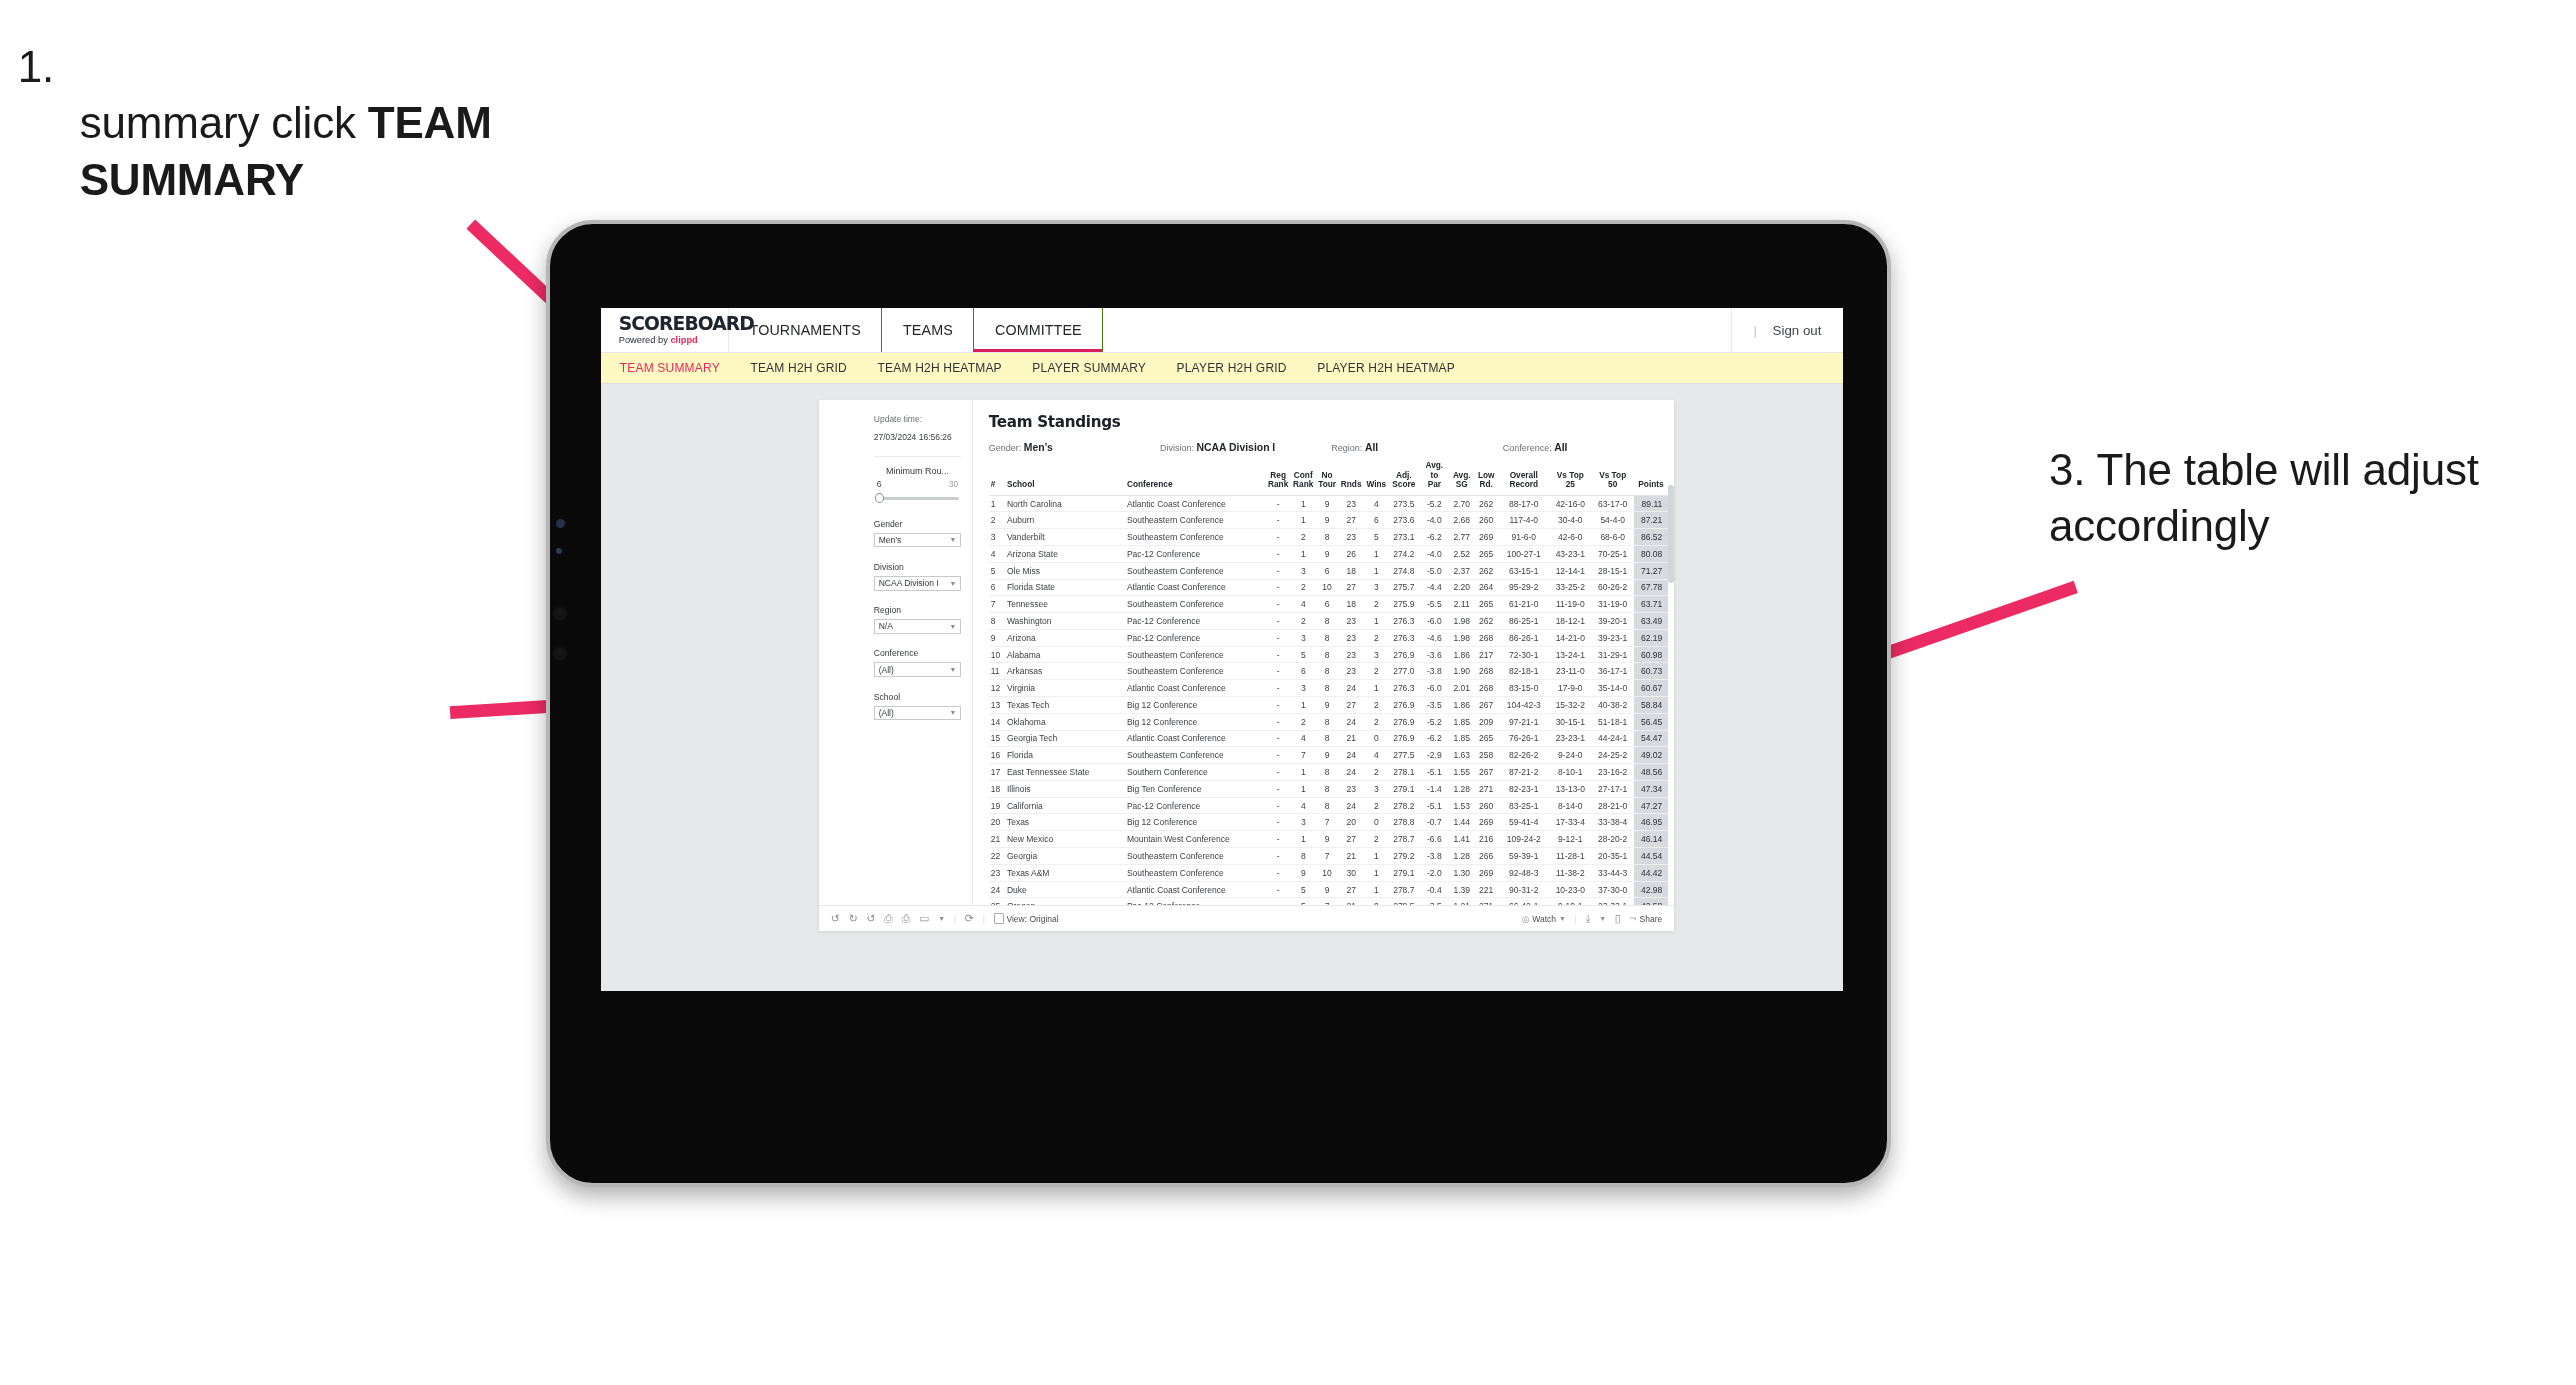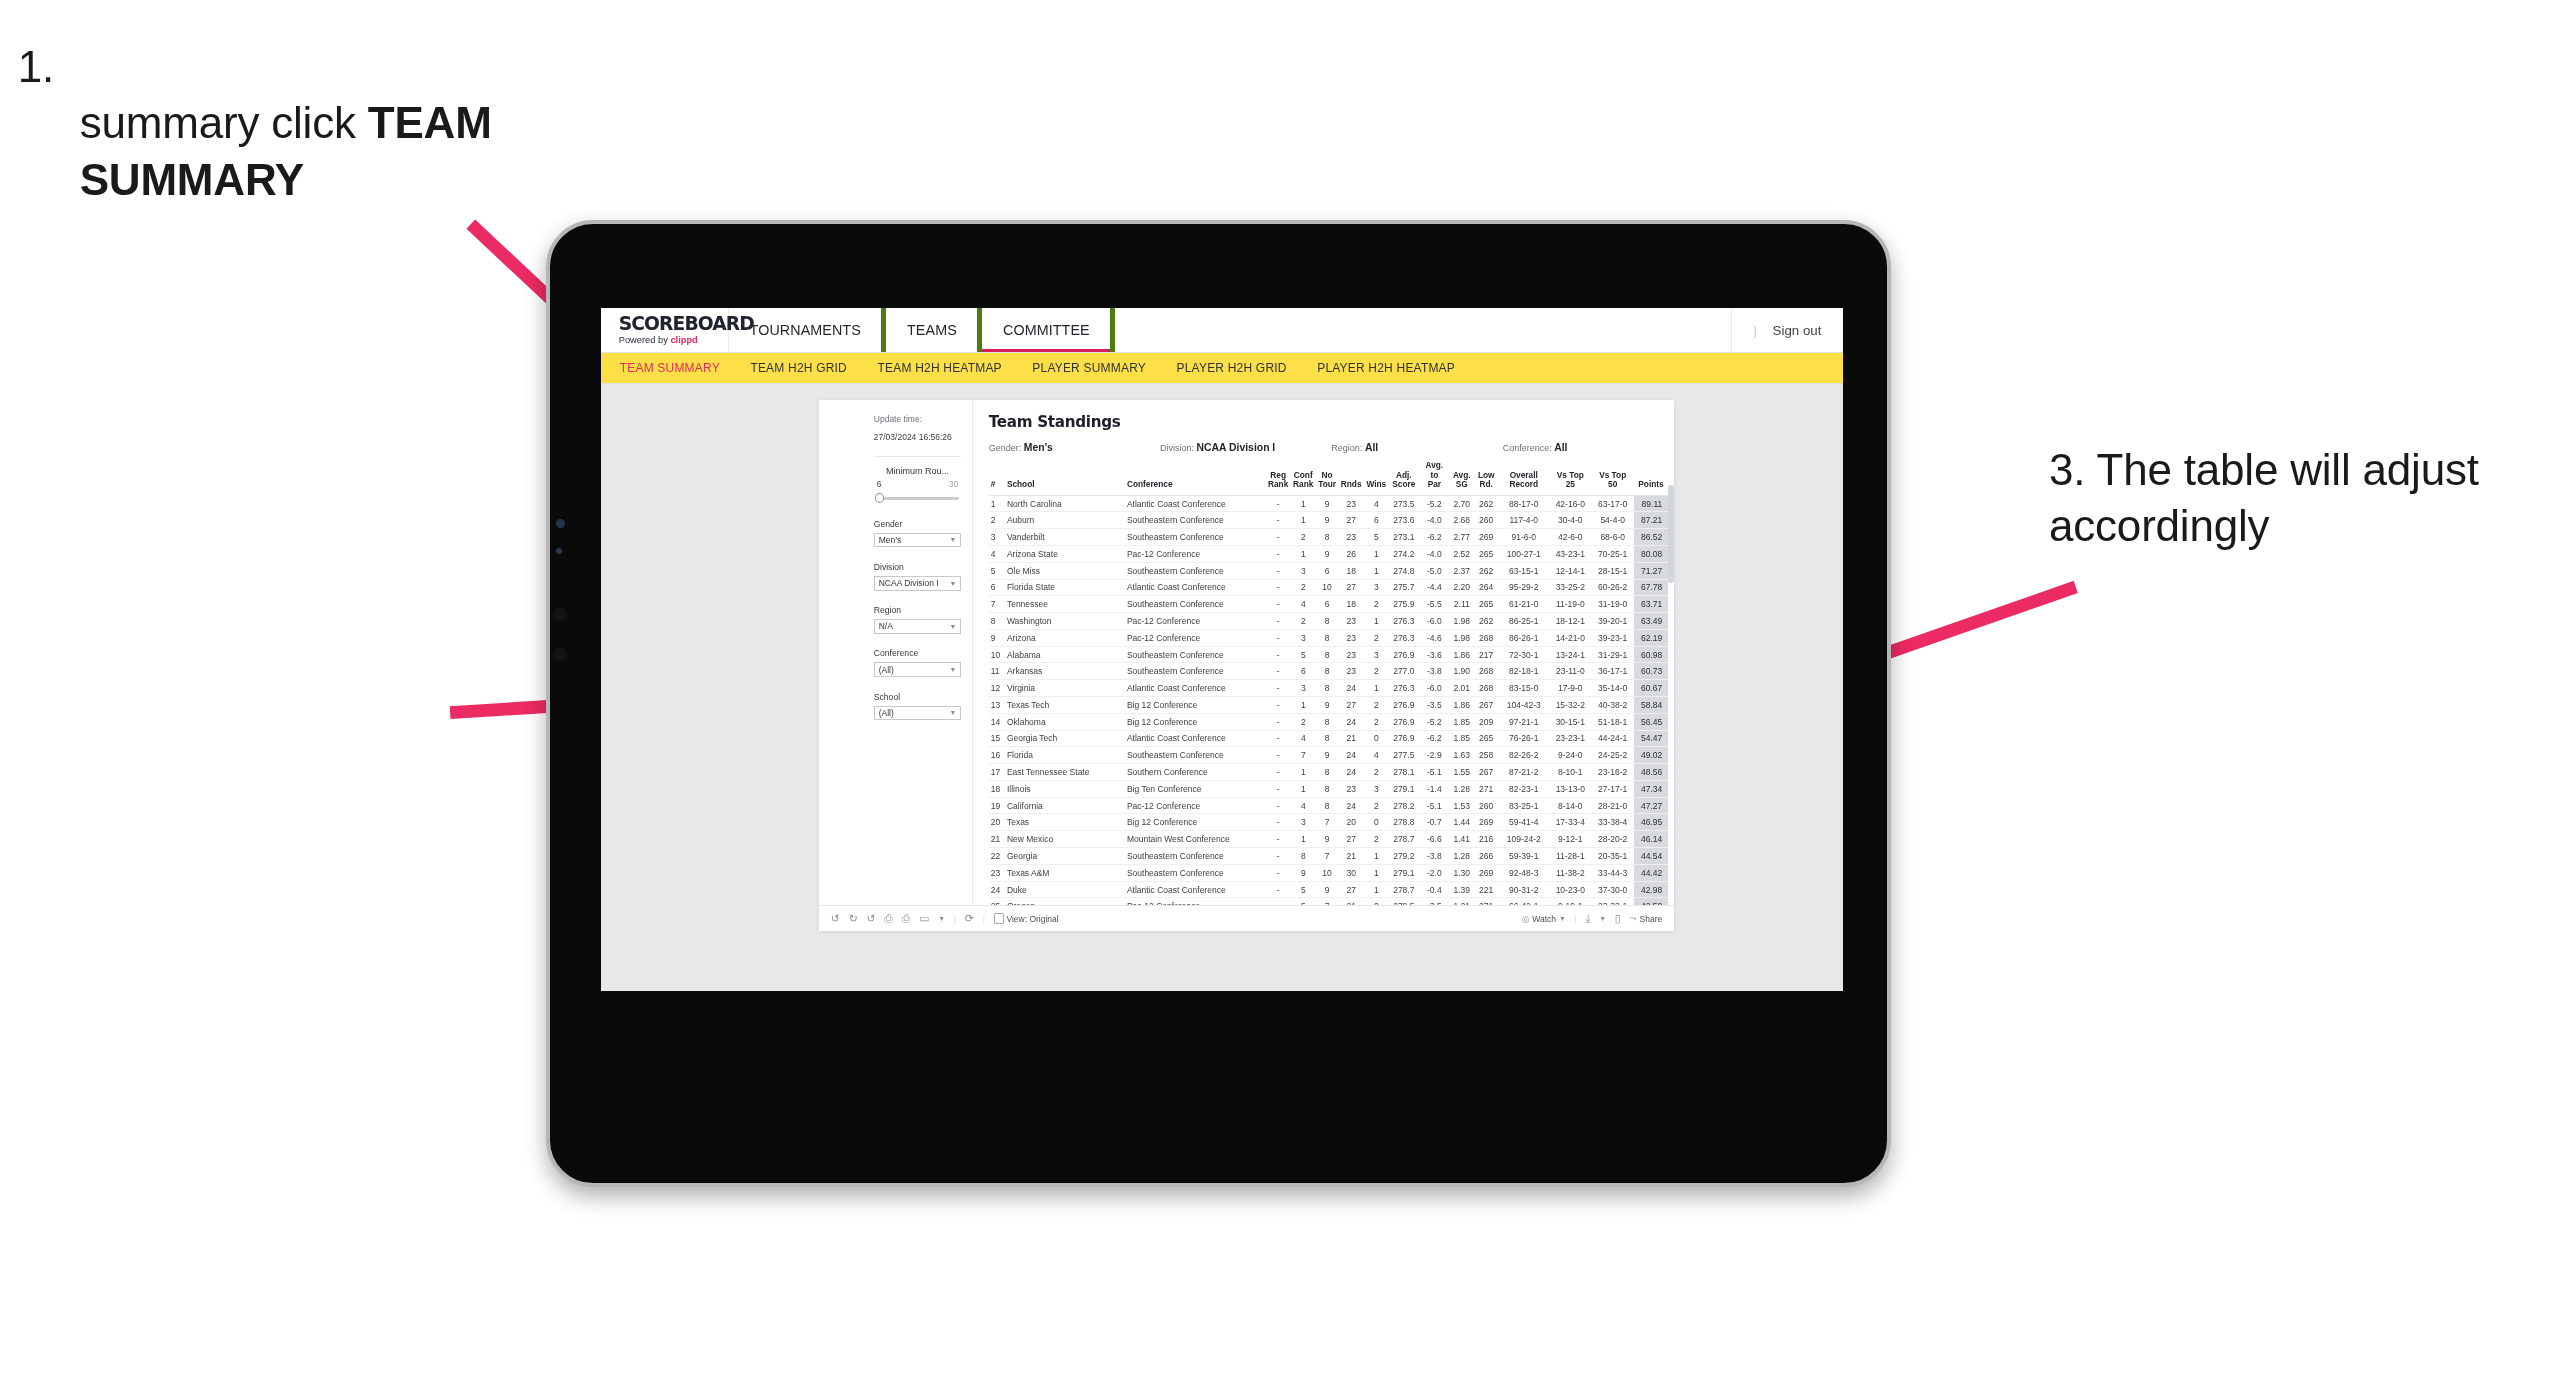--- a/index.html
+++ b/index.html
@@ -37,31 +37,31 @@
             border-bottom:1px solid #e4e4e4; }
   .brandbox { width:128px; display:flex; flex-direction:column;
               justify-content:center; padding-left:17.7px;
               border-right:1px solid #eceaea; }
   .brand-main { font-family:"DejaVu Sans", sans-serif; font-weight:bold;
                 font-size:18.7px; letter-spacing:-0.9px; color:#20242e;
                 line-height:1; }
   .brand-sub { font-size:9.3px; color:#1f2430; margin-top:2px; }
   .brand-sub .clippd { color:#e8295c; font-weight:bold; }
   .navitem { display:flex; align-items:center; padding:0 20.6px; font-size:14.3px;
-             color:#24262b; border-right:5px solid #4d7c0f;
+             color:#24262b; border-right:1px solid #4d7c0f;
              position:relative; letter-spacing:0.1px; }
   .navitem.active::after { content:""; position:absolute; left:0; right:0;
              bottom:0; height:2.9px; background:#d81e5b; }
   .navspacer { flex:1; border-right:1px solid #eceaea; }
   .signout { display:flex; align-items:center; gap:15.7px; padding:0 21.6px;
              font-size:13.3px; color:#41444a; }
   .signout .bar { color:#c9c9c9; }
 
   
-  #subtabs { height:30.5px; background:#fde047; display:flex; align-items:center;
+  #subtabs { height:30.5px; background:#fef9c3; display:flex; align-items:center;
              padding-left:18.7px; gap:30.5px; border-bottom:1px solid #dfdfdf; }
   .subtab { font-size:12px; color:#303236; letter-spacing:0.2px;
             white-space:nowrap; }
   .subtab.active { color:#e8295c; }
 
   
   #card { position:absolute; left:218px; top:92px; width:855px; height:531px;
           background:#fff; box-shadow:0 1px 3.9px rgba(0,0,0,.10); display:flex;
           flex-direction:column; }
   #cardbody { flex:1; display:flex; min-height:0;padding-left:43px; }

